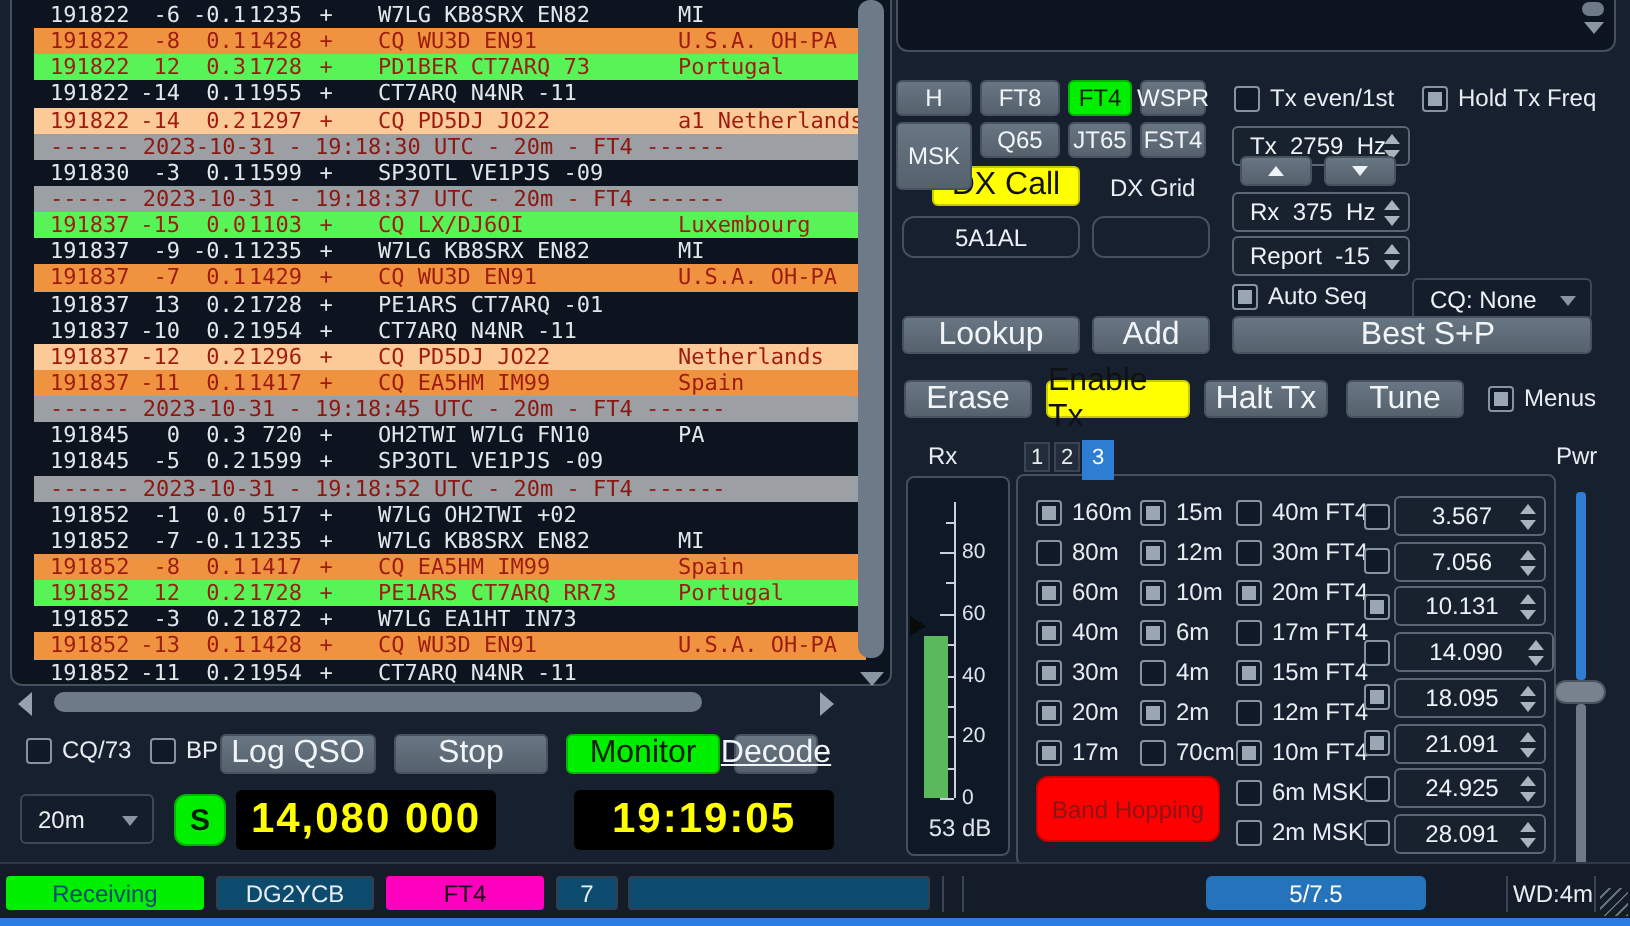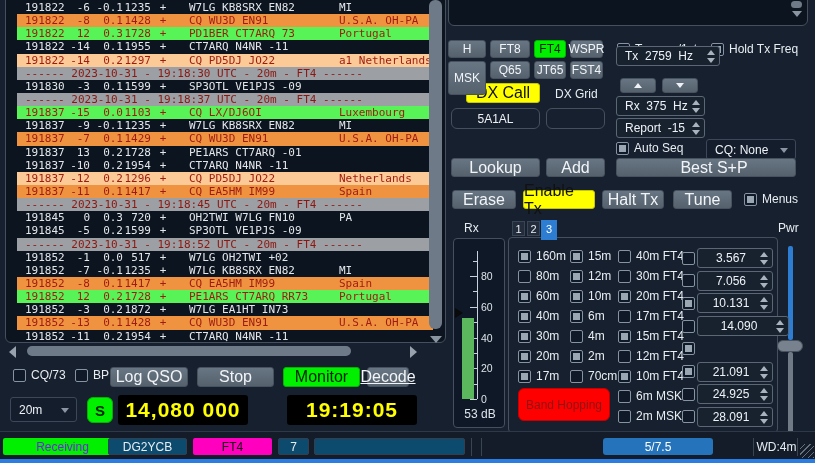--- a/index.html
+++ b/index.html
@@ -160,21 +160,21 @@
 
   <div class="cb" data-name="tx-even-checkbox" style="left:617px;top:42px;">
     <span class="box" data-name="tx-even-checkbox-box"></span>
     <span data-name="tx-even-label">Tx even/1st</span>
   </div>
   <div class="cb checked" data-name="hold-tx-freq-checkbox" style="left:711px;top:42px;">
     <span class="box" data-name="hold-tx-freq-checkbox-box"></span>
     <span data-name="hold-tx-freq-label">Hold Tx Freq</span>
   </div>
 
-  <div class="spin" data-name="tx-freq-spinbox" style="left:616px;top:46px;width:104px;">
+  <div class="spin" data-name="tx-freq-spinbox" style="left:616px;top:63px;width:89px;">
     <span class="sv" data-name="tx-freq-value">Tx  2759  Hz</span>
     <span class="arrows" data-name="tx-freq-spin-arrows">
         <span class="tu" data-name="spin-up-icon"></span>
         <span class="td" data-name="spin-down-icon"></span>
       </span>
   </div>
   <div class="btn" data-name="freq-up-button" style="left:620px;top:78px;width:36px;height:15px;">
     <span class="tu" data-name="arrow-up-icon" style="border-bottom-color:#eef2f6;"></span>
   </div>
   <div class="btn" data-name="freq-down-button" style="left:662px;top:78px;width:36px;height:15px;">
@@ -252,21 +252,21 @@
   <div data-name="band-hopping-grid"></div>
   <div class="btn red" data-name="band-hopping-button" style="left:518px;top:388px;width:92px;height:33px;">Band Hopping</div>
 
   <div class="abs" data-name="pwr-slider" style="left:777px;top:246px;width:26px;height:196px;">
     <div class="abs" data-name="pwr-slider-groove-active" style="left:11px;top:0;width:5px;height:94px;background:#2d7dd2;border-radius:2px;"></div>
     <div class="abs" data-name="pwr-slider-groove" style="left:11px;top:106px;width:5px;height:90px;background:#6f7a86;border-radius:2px;"></div>
     <div class="abs" data-name="pwr-slider-handle" style="left:0;top:94px;width:26px;height:12px;background:#78828e;border-radius:6px;border:1px solid #4a545f;"></div>
   </div>
 
   <div class="abs" data-name="status-bar">
-    <div class="sitem" data-name="status-state-badge" style="left:3px;width:119px;background:#00f000;color:#6d28d9;text-align:center;">Receiving</div>
+    <div class="sitem" data-name="status-state-badge" style="left:3px;width:99px;background:#00f000;color:#0c4a6e;text-align:center;">Receiving</div>
     <div class="sitem sframe" data-name="status-callsign" style="left:108px;width:79px;">DG2YCB</div>
     <div class="sitem" data-name="status-mode-badge" style="left:193px;width:79px;background:#ff00bf;color:#160414;">FT4</div>
     <div class="sitem sframe" data-name="status-queue-count" style="left:278px;width:31px;">7</div>
     <div class="sitem sframe" data-name="status-message-box" style="left:314px;width:151px;"></div>
     <div class="ssep" data-name="status-separator" style="left:471px;"></div>
     <div class="ssep" data-name="status-separator" style="left:481px;"></div>
     <div class="sitem" data-name="tx-progress-bar" style="left:603px;width:110px;background:#2574bb;color:#fff;border-radius:3px;">5/7.5</div>
     <div class="ssep" data-name="status-separator" style="left:753px;"></div>
     <div class="sitem" data-name="watchdog-timer" style="left:756px;width:41px;color:#e8edf2;">WD:4m</div>
     <div class="ssep" data-name="status-separator" style="left:797px;"></div>
@@ -403,30 +403,37 @@
     <div class="spin center" data-name="hop-freq-spinbox-10-131" style="left: 697px; top: 293.4px; width: 76px;">
       <span class="sv" data-name="hop-freq-value">10.131</span>
       <span class="arrows" data-name="hop-freq-spin-arrows">
         <span class="tu" data-name="spin-up-icon"></span>
         <span class="td" data-name="spin-down-icon"></span>
       </span>
     </div>
     <div class="cb" data-name="hop-freq-checkbox-14-090" style="left: 682px; top: 319.1px;">
       <span class="box" data-name="hop-freq-checkbox-14-090-box"></span>
     </div>
-    <div class="spin center" data-name="hop-freq-spinbox-14-090" style="left: 697px; top: 316.1px; width: 92px;">
+    <div class="spin center" data-name="hop-freq-spinbox-14-090" style="left: 697px; top: 316.1px; width: 80px;">
       <span class="sv" data-name="hop-freq-value">14.090</span>
       <span class="arrows" data-name="hop-freq-spin-arrows">
         <span class="tu" data-name="spin-up-icon"></span>
         <span class="td" data-name="spin-down-icon"></span>
       </span>
     </div>
     <div class="cb checked" data-name="hop-freq-checkbox-18-095" style="left: 682px; top: 341.8px;">
       <span class="box" data-name="hop-freq-checkbox-18-095-box"></span>
     </div>
+    <div class="spin center" data-name="hop-freq-spinbox-18-095" style="left: 697px; top: 338.8px; width: 76px;">
+      <span class="sv" data-name="hop-freq-value">18.095</span>
+      <span class="arrows" data-name="hop-freq-spin-arrows">
+        <span class="tu" data-name="spin-up-icon"></span>
+        <span class="td" data-name="spin-down-icon"></span>
+      </span>
+    </div>
     <div class="cb checked" data-name="hop-freq-checkbox-21-091" style="left: 682px; top: 364.5px;">
       <span class="box" data-name="hop-freq-checkbox-21-091-box"></span>
     </div>
     <div class="spin center" data-name="hop-freq-spinbox-21-091" style="left: 697px; top: 361.5px; width: 76px;">
       <span class="sv" data-name="hop-freq-value">21.091</span>
       <span class="arrows" data-name="hop-freq-spin-arrows">
         <span class="tu" data-name="spin-up-icon"></span>
         <span class="td" data-name="spin-down-icon"></span>
       </span>
     </div>

